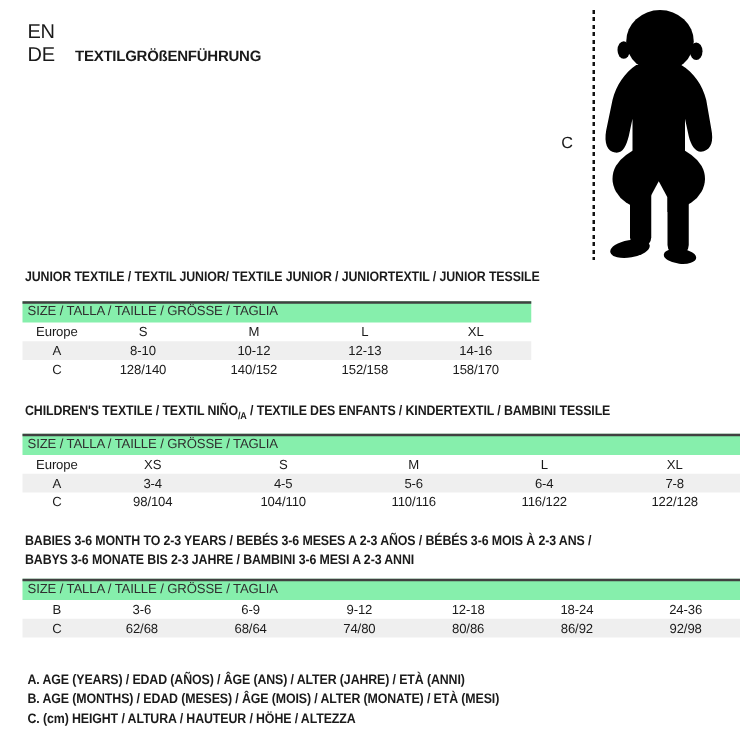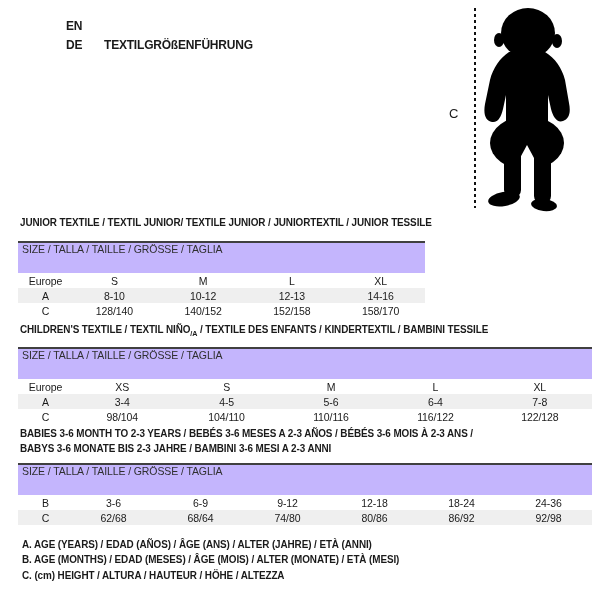--- a/index.html
+++ b/index.html
@@ -5,21 +5,21 @@
   html, body { margin: 0; padding: 0; background: #ffffff; }
   #canvas {
     position: relative; width: 600px; height: 600px;
     background: #ffffff; overflow: hidden;
     font-family: "Liberation Sans", sans-serif;
     color: #1a1a1a;
   }
   
   .lang-block { position: absolute; left: 22px; top: 16px; }
   .lang-row { display: flex; height: 19px; align-items: center; }
-  .lang-code { width: 38px; font-size: 12px; font-weight: 700; letter-spacing: -0.2px; margin-left: 44px; }
+  .lang-code { width: 38px; font-size: 16px; font-weight: 400; letter-spacing: -0.2px; }
   .lang-label { font-size: 12px; font-weight: 700; letter-spacing: -0.2px; white-space: nowrap; }
   
   .silhouette { position: absolute; left: 479px; top: 6px; }
   .dotline {
     position: absolute; left: 474px; top: 8px; width: 2px; height: 200px;
     background: repeating-linear-gradient(to bottom, #111111 0px, #111111 3px, transparent 3px, transparent 6px);
   }
   .height-marker { position: absolute; left: 449px; top: 106px; font-size: 13px; font-weight: 400; }
   
   .sec-title {
@@ -27,22 +27,22 @@
     letter-spacing: -0.1px; white-space: nowrap;
     transform: scaleX(0.9); transform-origin: 0 50%;
   }
   .sec-title sub { font-size: 8px; }
   .sec-title .tline { line-height: 14.5px; }
   
   .size-table { position: absolute; left: 18px; font-size: 10.5px; letter-spacing: -0.1px; }
   .t-w1 { width: 407px; }
   .t-w2 { width: 574px; }
   .thead {
-    box-sizing: border-box; height: 32px; line-height: 13px;
-    background: #c4b5fd; border-top: 2px solid #404040;
+    box-sizing: border-box; height: 17px; line-height: 13px;
+    background: #86efac; border-top: 2px solid #404040;
     padding-left: 4px; color: #2f2f2f; white-space: nowrap;
   }
   .trow { display: grid; height: 15px; align-items: center; }
   .cols4 { grid-template-columns: 52px repeat(4, 1fr); }
   .cols5 { grid-template-columns: 52px repeat(5, 1fr); }
   .cols6 { grid-template-columns: 52px repeat(6, 1fr); }
   .trow.shaded { background: #efefef; }
   .cell-label { text-align: center; padding-left: 3px; }
   .cell { text-align: center; }
   

